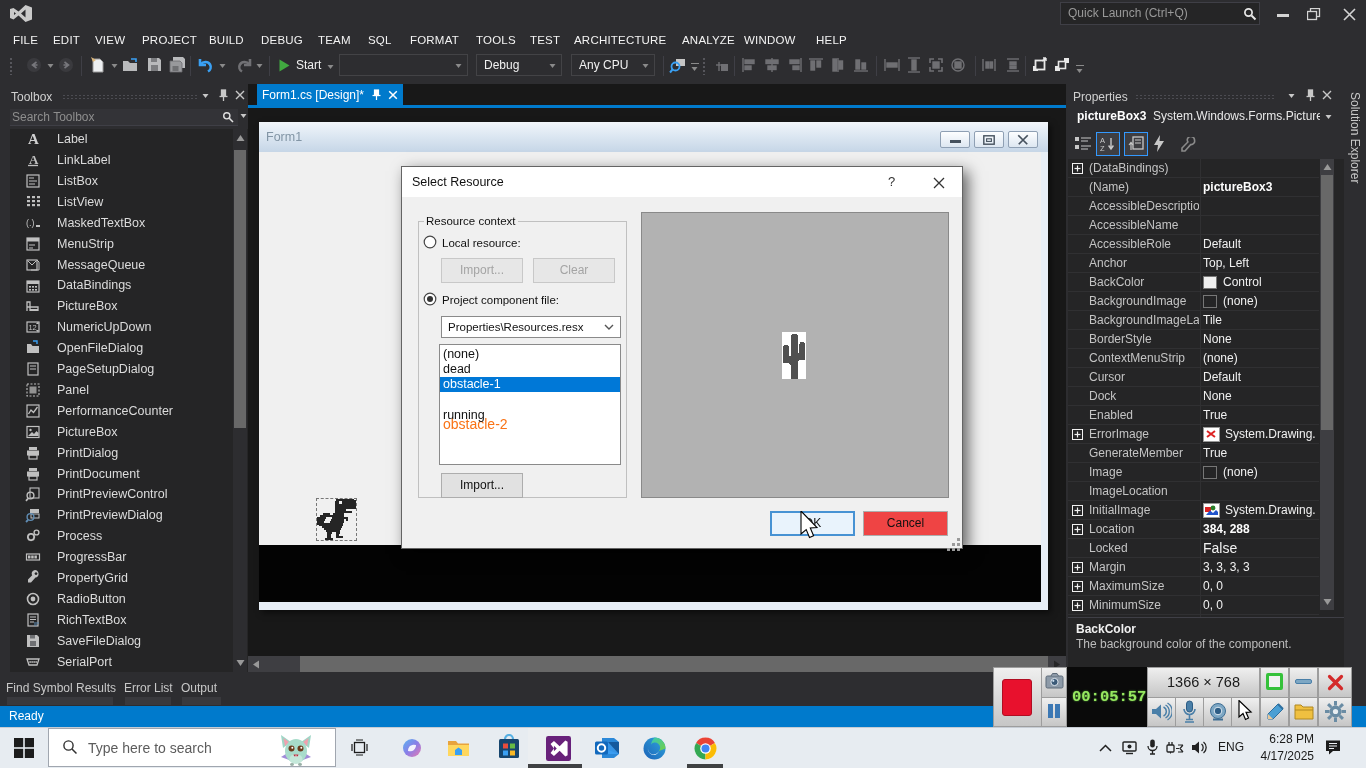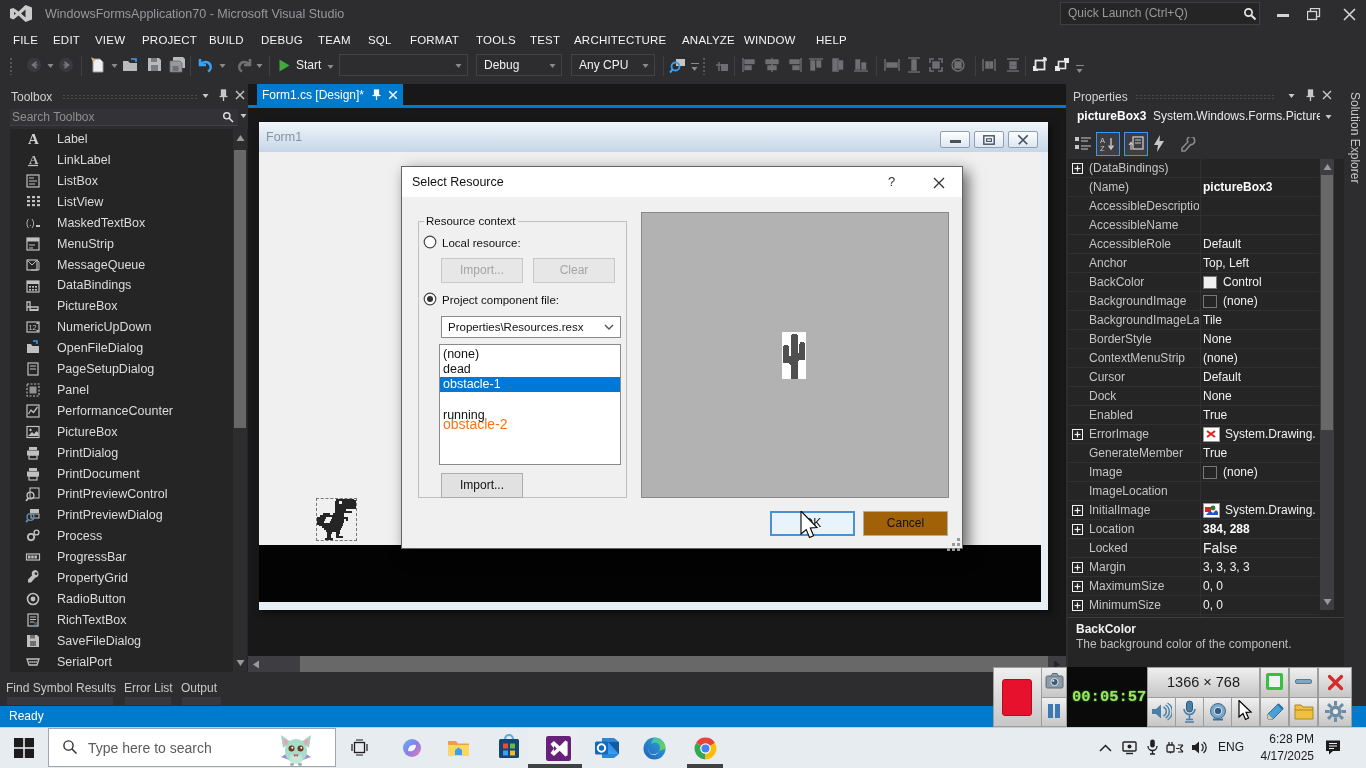--- a/index.html
+++ b/index.html
@@ -7,21 +7,20 @@
 #screen div{position:absolute;box-sizing:border-box;}
 .t{white-space:nowrap;}
 svg{position:absolute;display:block;}
 </style></head><body>
 <div id="screen">
 
 <div style="left:0px;top:0px;width:1366px;height:28px;background:#2d2d30;"></div>
 <svg style="left:10px;top:5px" width="22" height="17" viewBox="0 0 22 17">
       <path d="M15.5,0 L22,2.5 L22,14.5 L15.5,17 L8.5,10.5 L3.5,14.5 L0,13 L0,4 L3.5,3 L8.5,6.5 Z M4,7 L4,10 L6,8.5 Z M11,8.5 L15.5,12.5 L15.5,4.5 Z" fill="#cacaca" fill-rule="evenodd"></path>
     </svg>
-<div class="t" style="left:45px;top:5px;width:500px;height:18px;font-size:12.5px;color:#99999d;line-height:18px;">WindowsFormsApplication70 - Microsoft Visual Studio</div>
 <div style="left:1060px;top:2px;width:200px;height:23px;background:#252526;border:1px solid #3f3f46;"></div>
 <div class="t" style="left:1068px;top:5px;width:150px;height:17px;font-size:12px;color:#999;line-height:17px;">Quick Launch (Ctrl+Q)</div>
 <svg style="left:1243px;top:7px" width="14" height="14" viewBox="0 0 14 14">
       <circle cx="5.5" cy="5.5" r="3.6" fill="none" stroke="#e8e8e8" stroke-width="1.7"></circle>
       <line x1="8.5" y1="8.5" x2="12.5" y2="12.5" stroke="#e8e8e8" stroke-width="1.9"></line>
     </svg>
 <div style="left:1277px;top:14px;width:12px;height:3px;background:#d4d4d4;"></div>
 <svg style="left:1307px;top:8px" width="14" height="13" viewBox="0 0 14 13">
       <rect x="3.5" y="0.5" width="9" height="8" fill="none" stroke="#d4d4d4" stroke-width="1.3"></rect>
       <rect x="0.5" y="3.5" width="9" height="8" fill="#2d2d30" stroke="#d4d4d4" stroke-width="1.3"></rect>
@@ -533,21 +532,21 @@
 <path d="M9,4.5 a3.7,2.5 0 0 1 7.4,0 L16.4,47 L9,47 Z"></path>
 <path d="M1,15.5 a3,2.5 0 0 1 6,0 L7,28 L1,28 Z"></path>
 <rect x="1" y="24" width="8" height="6.6"></rect>
 <path d="M6.6,30.6 L9,33.6 L9,30.6 Z"></path>
 <path d="M17.4,12.5 a3,2.5 0 0 1 6,0 L23.4,25 L17.4,25 Z"></path>
 <rect x="15.4" y="21" width="8" height="6.6"></rect>
 <path d="M17.2,27.6 L15.4,30.2 L15.4,27.6 Z"></path>
 </g>
     </svg>
 <div style="left:770px;top:511px;width:85px;height:25px;background:#e9f3fc;border:2px solid #4792d3;font-size:12px;color:#111;text-align:center;line-height:21px;">OK</div>
-<div style="left:863px;top:511px;width:85px;height:25px;background:#a16207;border:1px solid #adadad;font-size:12px;color:#111;text-align:center;line-height:23px;">Cancel</div>
+<div style="left:863px;top:511px;width:85px;height:25px;background:#ef4444;border:1px solid #adadad;font-size:12px;color:#111;text-align:center;line-height:23px;">Cancel</div>
 <div style="left:957px;top:538px;width:3px;height:3px;background:#9a9a9a;"></div>
 <div style="left:952px;top:543px;width:3px;height:3px;background:#9a9a9a;"></div>
 <div style="left:957px;top:543px;width:3px;height:3px;background:#9a9a9a;"></div>
 <div style="left:947px;top:548px;width:3px;height:3px;background:#9a9a9a;"></div>
 <div style="left:952px;top:548px;width:3px;height:3px;background:#9a9a9a;"></div>
 <div style="left:957px;top:548px;width:3px;height:3px;background:#9a9a9a;"></div>
 <svg style="left:800px;top:511px" width="22" height="32" viewBox="0 0 22 32">
 <path d="M1,0 L1,23 L6.2,18.6 L9.5,26.5 L13.6,24.7 L10.3,17 L17,16.6 Z" fill="#fff" stroke="#000" stroke-width="1.1"></path>
     </svg>
 <div style="left:1068px;top:84px;width:276px;height:622px;background:#2d2d30;"></div>

